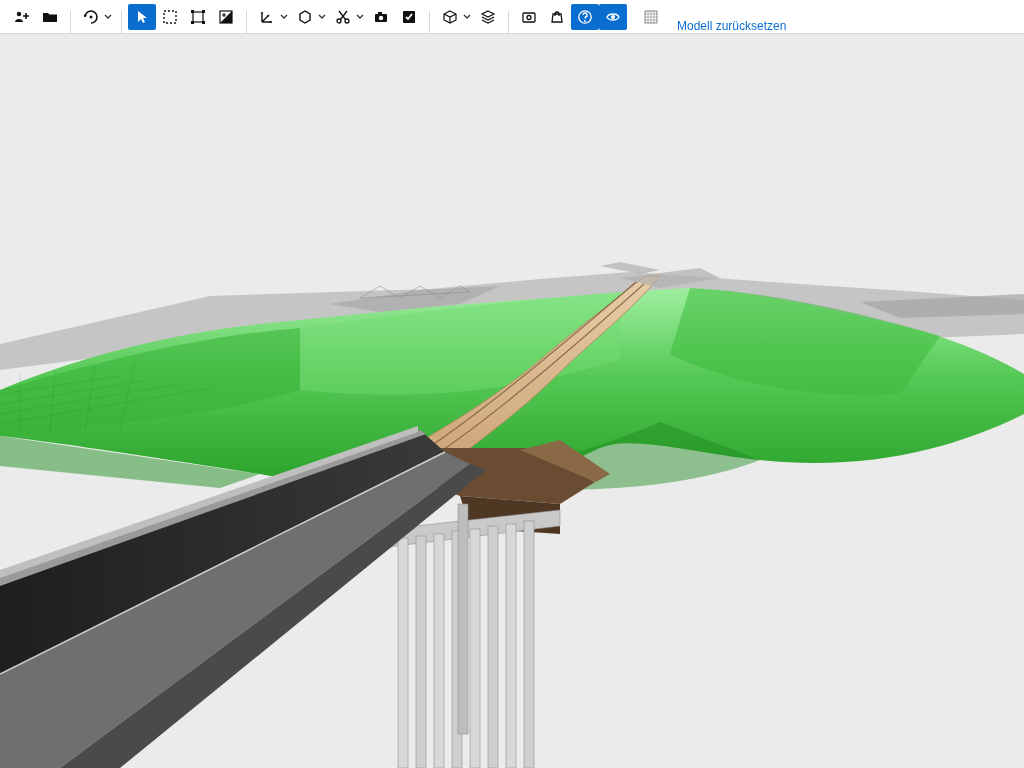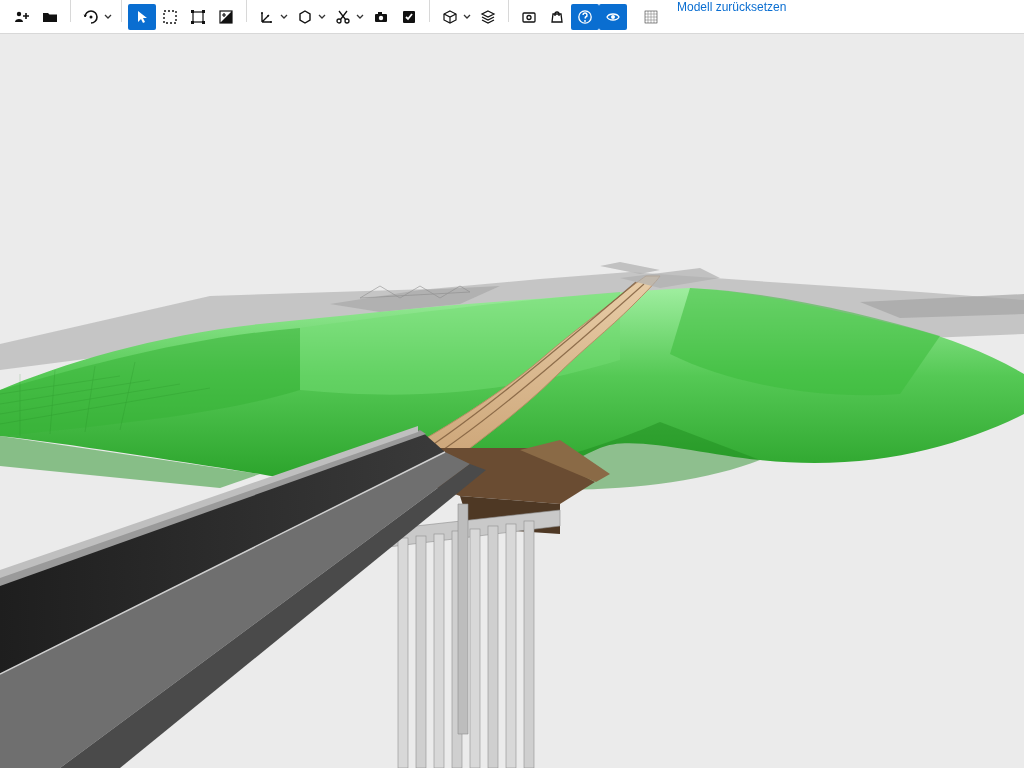--- a/index.html
+++ b/index.html
@@ -4,21 +4,21 @@
 <style>
   * { box-sizing: border-box; margin: 0; padding: 0; }
   html, body { width: 1024px; height: 768px; overflow: hidden; font-family: Arial, sans-serif; }
   body { background: #ebebeb; position: relative; }
 
   .toolbar {
     height: 34px;
     background: #ffffff;
     border-bottom: 1px solid #d8d8d8;
     display: flex;
-    align-items: flex-start;
+    align-items: flex-end;
     padding: 0 4px;
     position: relative;
     z-index: 10;
   }
   .tb-group {
     display: flex;
     align-items: center;
     height: 100%;
     padding: 0 4px;
   }

